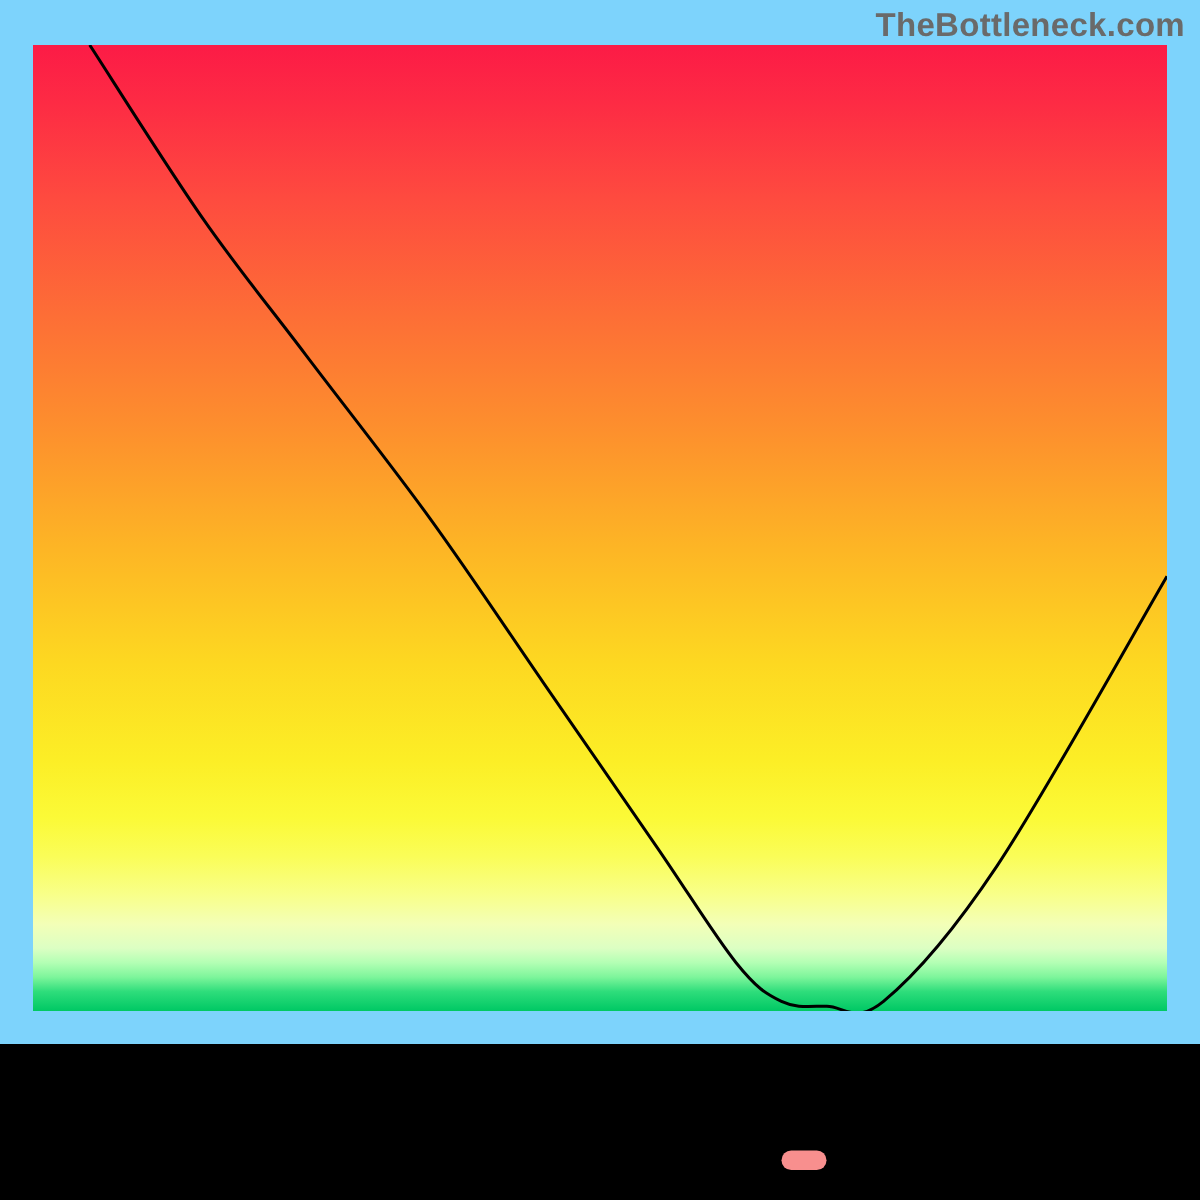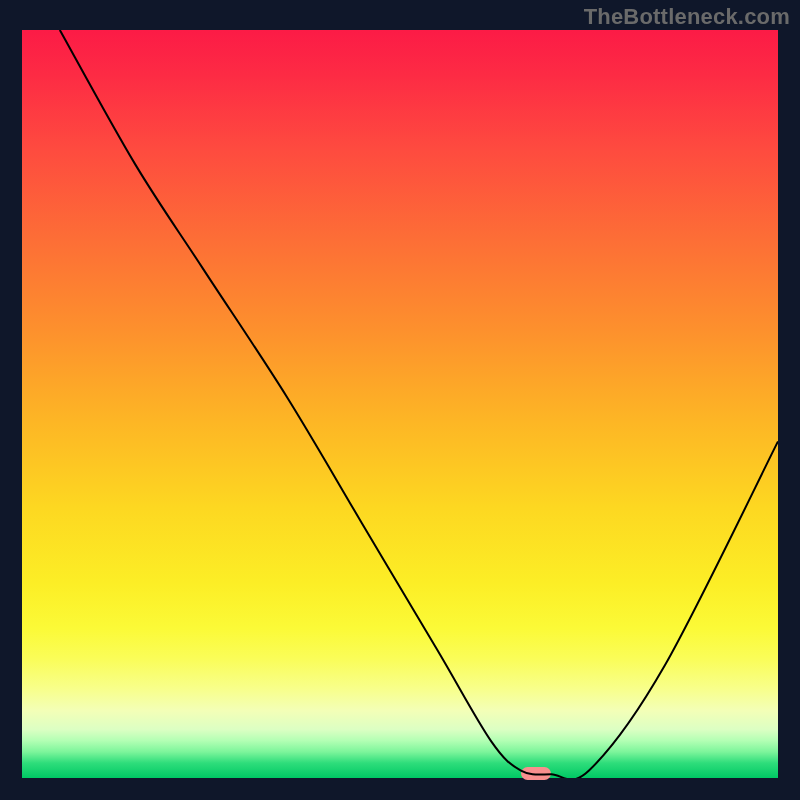--- a/index.html
+++ b/index.html
@@ -7,22 +7,22 @@
     padding: 0;
     width: 800px;
     height: 800px;
     background: #000;
     overflow: hidden;
     font-family: Arial, Helvetica, sans-serif;
   }
   .frame {
     position: relative;
     width: 800px;
-    height: 800px;
-    background: #0f172a;
+    height: 696px;
+    background: #7dd3fc;
   }
   .watermark {
     position: absolute;
     top: 4px;
     right: 10px;
     color: #6a6a6a;
     font-size: 22px;
     font-weight: 600;
     letter-spacing: 0.2px;
     z-index: 5;

